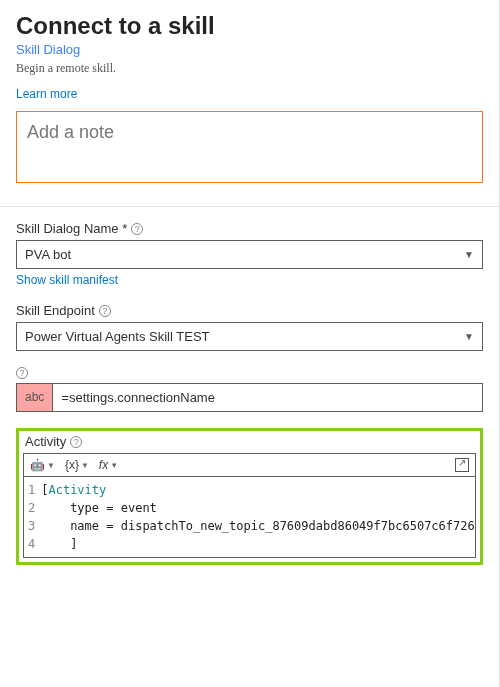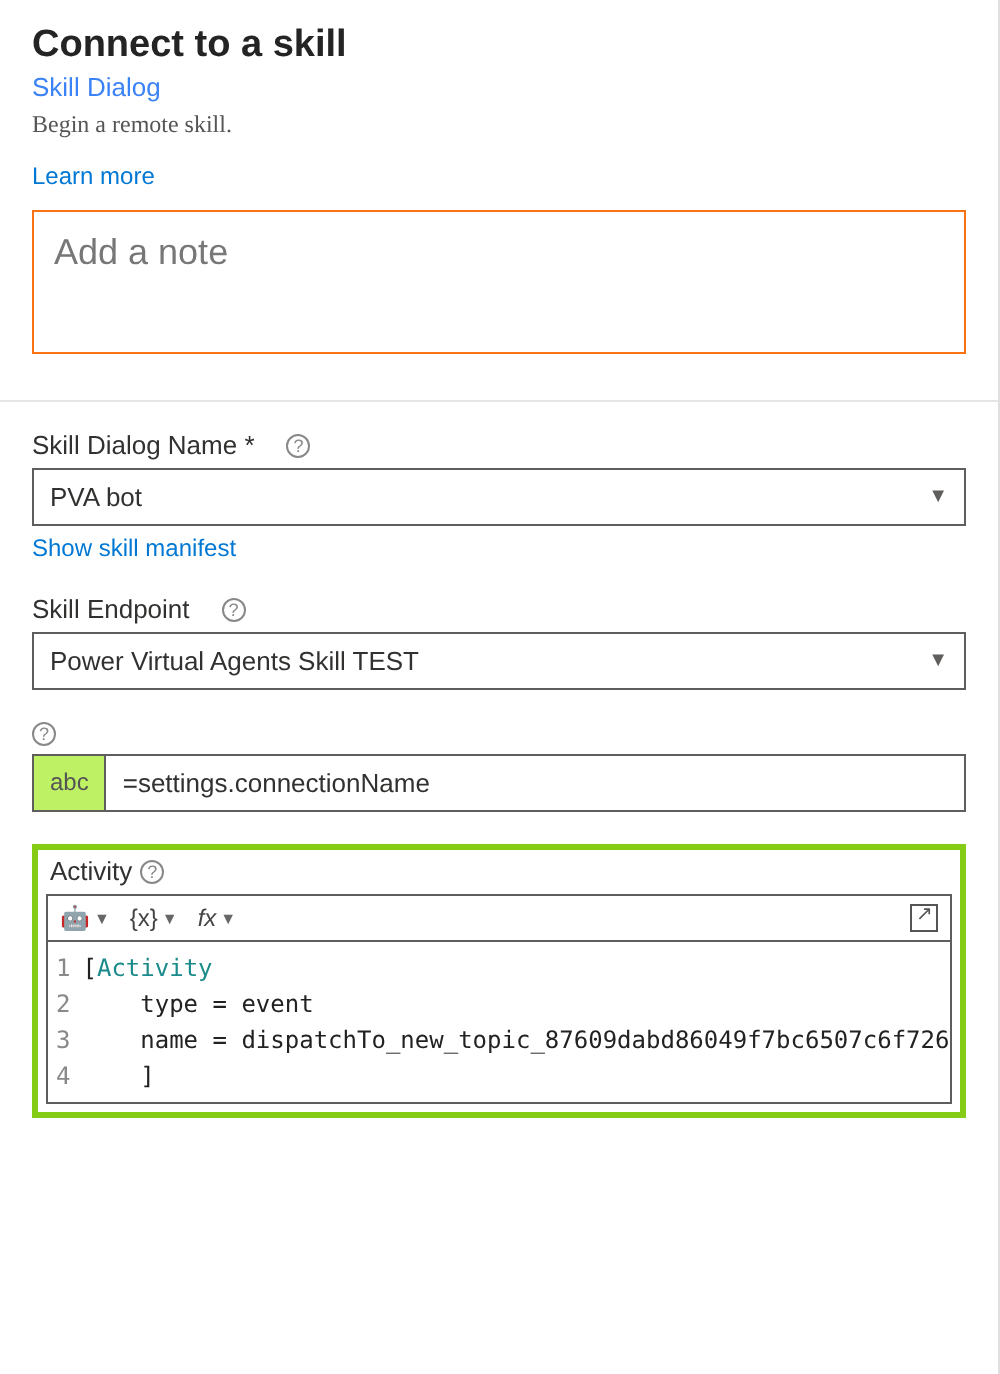--- a/index.html
+++ b/index.html
@@ -6,21 +6,21 @@
     body {
       font-family: "Segoe UI", -apple-system, sans-serif;
       font-size: 13px;
       color: #323130;
       background: #fff;
       width: 500px;
       height: 687px;
       border-right: 1px solid #e0e0e0;
       padding: 12px 16px;
     }
-    .page-title { font-size: 19px; font-weight: 600; margin-bottom: 2px; color: #242424; }
+    .page-title { font-size: 24px; font-weight: 600; margin-bottom: 2px; color: #242424; }
     .subtitle { font-size: 13px; color: #3b82f6; margin-bottom: 4px; }
     .desc { font-size: 12px; color: #555; margin-bottom: 10px; font-family: Liberation Serif, serif; }
     .link { color: #0078d4; font-size: 12px; cursor: pointer; }
     .note-box {
       width: 100%;
       border: 1px solid #f97316;
       padding: 10px;
       height: 72px;
       margin-top: 10px;
       margin-bottom: 14px;
@@ -29,21 +29,21 @@
       resize: none;
     }
     .note-box::placeholder { color: #777; }
     .divider { border: none; border-top: 1px solid #e5e5e5; margin: 6px -16px 14px; }
     .field-label {
       font-size: 13px;
       color: #323130;
       margin-bottom: 4px;
       display: flex;
       align-items: center;
-      gap: 16px;
+      gap: 4px;
     }
     .help-ic {
       display: inline-flex;
       width: 12px; height: 12px;
       border: 1px solid #888;
       border-radius: 50%;
       font-size: 9px;
       align-items: center;
       justify-content: center;
       color: #888;
@@ -70,21 +70,21 @@
     }
     .below-link { font-size: 12px; color: #0078d4; margin-top: 4px; margin-bottom: 16px; cursor: pointer; }
     .field-block { margin-bottom: 16px; }
     .input-row { display: flex; }
     .prefix {
       border: 1px solid #605e5c;
       border-right: none;
       padding: 6px 8px;
       font-size: 12px;
       color: #555;
-      background: #bef264;
+      background: #fca5a5;
     }
     .input-row .text-input { flex: 1; }
     .activity-wrap {
       border: 3px solid #84cc16;
       padding: 1px 4px 4px;
       margin-top: 4px;
     }
     .activity-header {
       display: flex;
       justify-content: space-between;

